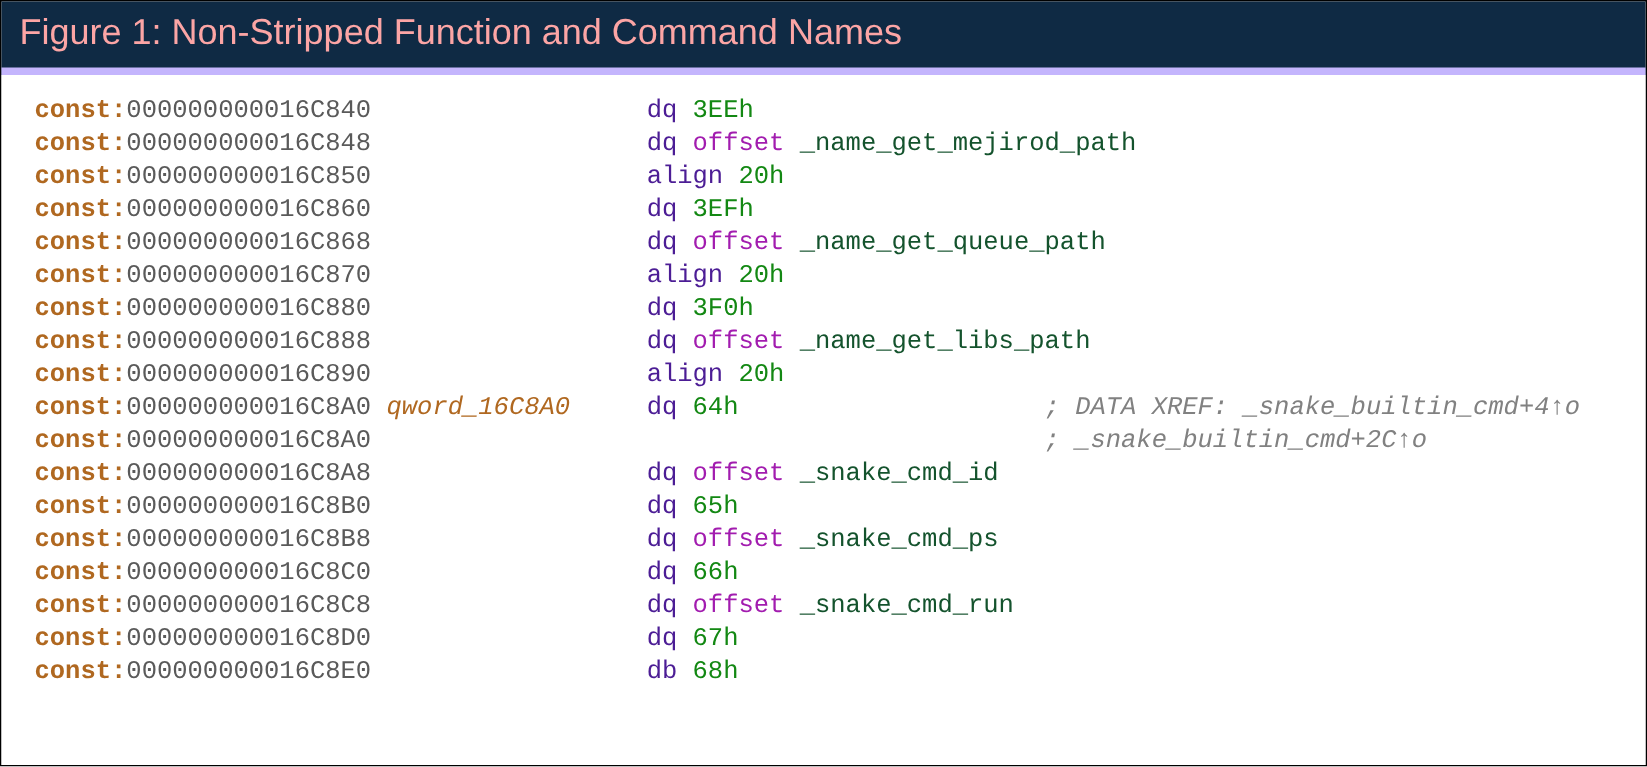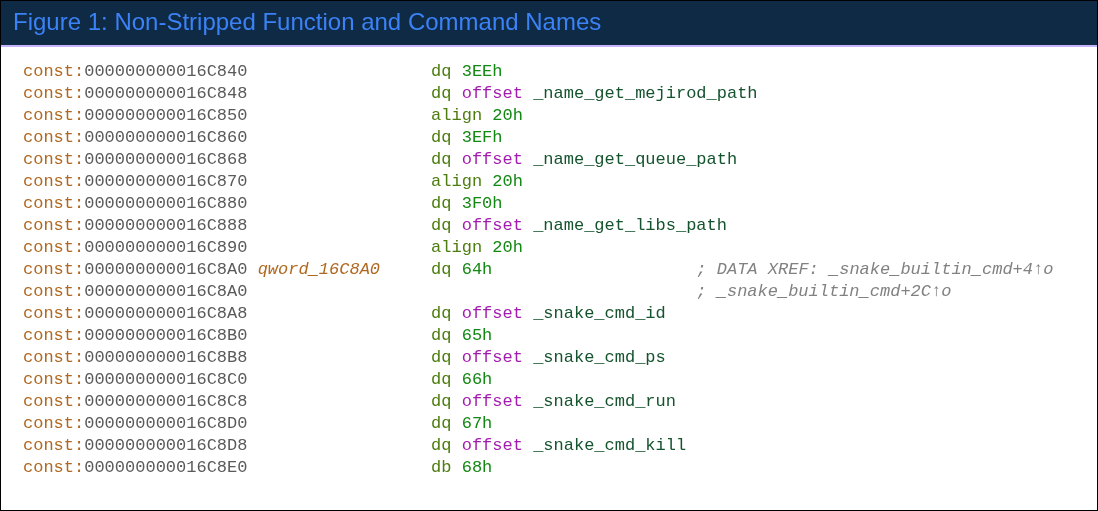--- a/index.html
+++ b/index.html
@@ -13,44 +13,44 @@
   .figure-frame {
     box-sizing: border-box;
     width: 1098px;
     height: 511px;
     border: 1px solid #000000;
     display: flex;
     flex-direction: column;
   }
   .figure-header {
     background: #0f2a44;
-    color: #3b82f6;
+    color: #fca5a5;
     padding: 6px 12px 8px 12px;
     font-size: 24px;
     line-height: 1.25;
     font-weight: 400;
-    border-bottom: 2px solid #c4b5fd;
+    border-bottom: 5px solid #c4b5fd;
   }
   .code-area {
     flex: 1;
     padding: 14px 18px 18px 22px;
     background: #ffffff;
     overflow: hidden;
   }
   .code-line {
     font-family: Consolas, "Courier New", monospace;
     font-size: 17px;
     line-height: 22px;
     white-space: pre;
     color: #000000;
   }
-  .tok-section  { color: #b06820; }               
+  .tok-section  { color: #b06820; font-weight: bold; }               
   .tok-addr     { color: #5a5a5a; text-align: right; }               
   .tok-label    { color: #b06820; font-style: italic; }               
-  .tok-mnemonic { color: #4d7c0f; font-weight: 500; } 
+  .tok-mnemonic { color: #4c1d95; font-weight: 500; } 
   .tok-num      { color: #138813; }               
   .tok-kw       { color: #a21caf; }               
   .tok-name     { color: #14532d; }               
   .tok-comment  { color: #818181; font-style: italic; }
 </style>
 </head>
 <body>
 
 <div class="figure-frame">
   <div class="figure-header">Figure 1: Non-Stripped Function and Command Names</div>
@@ -65,16 +65,15 @@
       <div class="code-line"><span class="tok-section">const:</span><span class="tok-addr">000000000016C888</span><span> </span><span class="tok-label"></span><span>                 </span><span class="tok-mnemonic">dq</span><span> </span><span class="tok-kw">offset </span><span class="tok-name">_name_get_libs_path</span></div>
       <div class="code-line"><span class="tok-section">const:</span><span class="tok-addr">000000000016C890</span><span> </span><span class="tok-label"></span><span>                 </span><span class="tok-mnemonic">align</span><span> </span><span class="tok-num">20h</span></div>
       <div class="code-line"><span class="tok-section">const:</span><span class="tok-addr">000000000016C8A0</span><span> </span><span class="tok-label">qword_16C8A0</span><span>     </span><span class="tok-mnemonic">dq</span><span> </span><span class="tok-num">64h</span><span>                    </span><span class="tok-comment">; DATA XREF: _snake_builtin_cmd+4↑o</span></div>
       <div class="code-line"><span class="tok-section">const:</span><span class="tok-addr">000000000016C8A0</span><span> </span><span class="tok-label"></span><span>                 </span><span>                          </span><span class="tok-comment">; _snake_builtin_cmd+2C↑o</span></div>
       <div class="code-line"><span class="tok-section">const:</span><span class="tok-addr">000000000016C8A8</span><span> </span><span class="tok-label"></span><span>                 </span><span class="tok-mnemonic">dq</span><span> </span><span class="tok-kw">offset </span><span class="tok-name">_snake_cmd_id</span></div>
       <div class="code-line"><span class="tok-section">const:</span><span class="tok-addr">000000000016C8B0</span><span> </span><span class="tok-label"></span><span>                 </span><span class="tok-mnemonic">dq</span><span> </span><span class="tok-num">65h</span></div>
       <div class="code-line"><span class="tok-section">const:</span><span class="tok-addr">000000000016C8B8</span><span> </span><span class="tok-label"></span><span>                 </span><span class="tok-mnemonic">dq</span><span> </span><span class="tok-kw">offset </span><span class="tok-name">_snake_cmd_ps</span></div>
       <div class="code-line"><span class="tok-section">const:</span><span class="tok-addr">000000000016C8C0</span><span> </span><span class="tok-label"></span><span>                 </span><span class="tok-mnemonic">dq</span><span> </span><span class="tok-num">66h</span></div>
       <div class="code-line"><span class="tok-section">const:</span><span class="tok-addr">000000000016C8C8</span><span> </span><span class="tok-label"></span><span>                 </span><span class="tok-mnemonic">dq</span><span> </span><span class="tok-kw">offset </span><span class="tok-name">_snake_cmd_run</span></div>
       <div class="code-line"><span class="tok-section">const:</span><span class="tok-addr">000000000016C8D0</span><span> </span><span class="tok-label"></span><span>                 </span><span class="tok-mnemonic">dq</span><span> </span><span class="tok-num">67h</span></div>
-      <div class="code-line"><span class="tok-section">const:</span><span class="tok-addr">000000000016C8D8</span><span> </span><span class="tok-label"></span><span>                 </span><span class="tok-mnemonic">dq</span><span> </span><span class="tok-kw">offset </span><span class="tok-name">_snake_cmd_kill</span></div>
       <div class="code-line"><span class="tok-section">const:</span><span class="tok-addr">000000000016C8E0</span><span> </span><span class="tok-label"></span><span>                 </span><span class="tok-mnemonic">db</span><span> </span><span class="tok-num">68h</span></div>
     </div>
 </div>
 
 </body></html>

